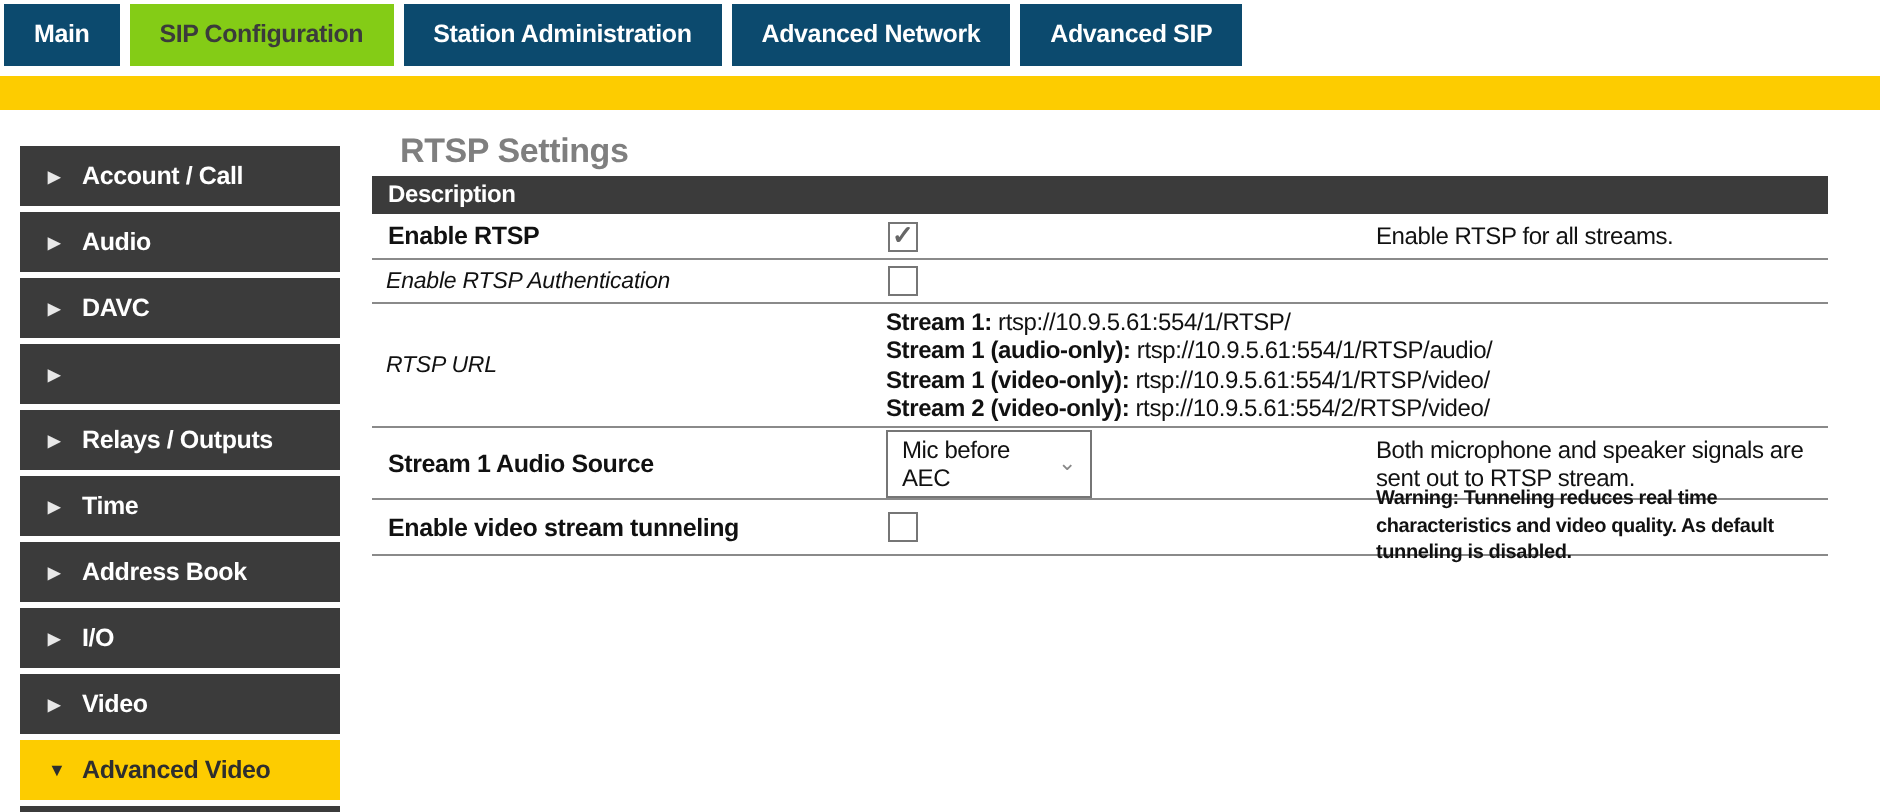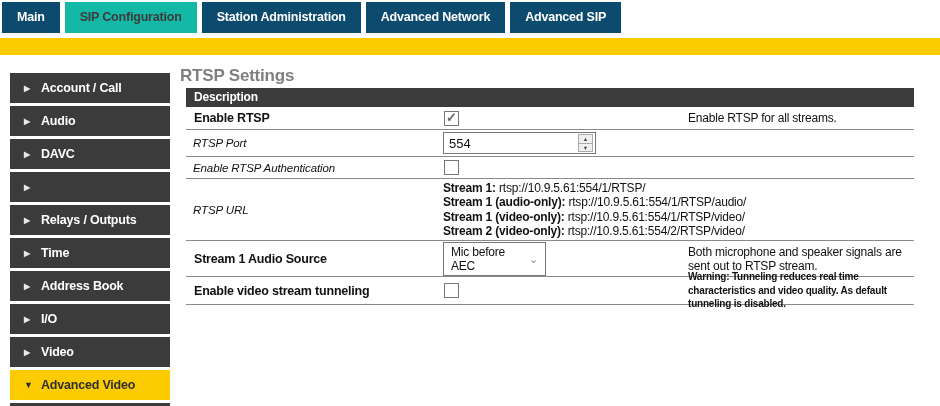--- a/index.html
+++ b/index.html
@@ -13,38 +13,38 @@
   }
 
   
   .tabs { position: absolute; top: 2px; left: 2px; display: flex; gap: 5px; }
   .tab {
     background: #0c4a6e; color: #fff;
     height: 31px; line-height: 31px;
     padding: 0 15px; font-size: 12.5px; font-weight: bold;
     letter-spacing: -0.2px; white-space: nowrap; cursor: pointer;
   }
-  .tab.active { background: #14b8a6; color: #3b3b3b; }
+  .tab.active { background: #84cc16; color: #3b3b3b; }
   .accent-band { position: absolute; top: 38px; left: 0; width: 940px; height: 17px; background: #fdcc00; }
 
   
   .sidebar { position: absolute; top: 73px; left: 10px; width: 160px; }
   .side-item {
     height: 30px; margin-bottom: 3px; background: #3b3b3b; color: #fff;
     display: flex; align-items: center;
     font-weight: bold; font-size: 12.5px; letter-spacing: -0.2px; cursor: pointer;
   }
   .side-item .tri { width: 17px; margin-left: 14px; font-size: 8px; color: #e8e8e8; flex: 0 0 auto; }
   .side-item.active { background: #fdcc00; color: #2e2e2e; }
   .side-item.active .tri { color: #2e2e2e; font-size: 9px; }
   .side-item.partial { height: 30px; }
 
   
   .page-title {
-    position: absolute; left: 180px; top: 66px;
+    position: absolute; left: 200px; top: 66px;
     font-size: 17px; font-weight: bold; color: #7f7f7f; letter-spacing: -0.2px;
   }
   .settings-table { position: absolute; left: 186px; top: 88px; width: 728px; }
   .thead {
     display: flex; background: #3b3b3b; color: #fff;
     height: 19px; line-height: 19px; font-size: 12px; font-weight: bold; letter-spacing: -0.2px;
   }
   .c1 { width: 257px; padding-left: 8px; flex: 0 0 auto; }
   .c2 { width: 245px; flex: 0 0 auto; }
   .c3 { flex: 1 1 auto; min-width: 0; }
@@ -156,33 +156,20 @@
   </div>
 
   <div class="row r-enable-rtsp">
     <div class="c1 label">Enable RTSP</div>
     <div class="c2">
       <div class="checkbox">✓</div>
     </div>
     <div class="c3 note">Enable RTSP for all streams.</div>
   </div>
 
-  <div class="row r-rtsp-port">
-    <div class="c1 sublabel">RTSP Port</div>
-    <div class="c2">
-      <div class="num-input">
-        <span class="value">554</span>
-        <span class="spinner">
-          <span class="up">▲</span>
-          <span class="dn">▼</span>
-        </span>
-      </div>
-    </div>
-    <div class="c3"></div>
-  </div>
 
   <div class="row r-rtsp-auth">
     <div class="c1 sublabel">Enable RTSP Authentication</div>
     <div class="c2">
       <div class="checkbox"></div>
     </div>
     <div class="c3"></div>
   </div>
 
   <div class="row r-rtsp-url">

